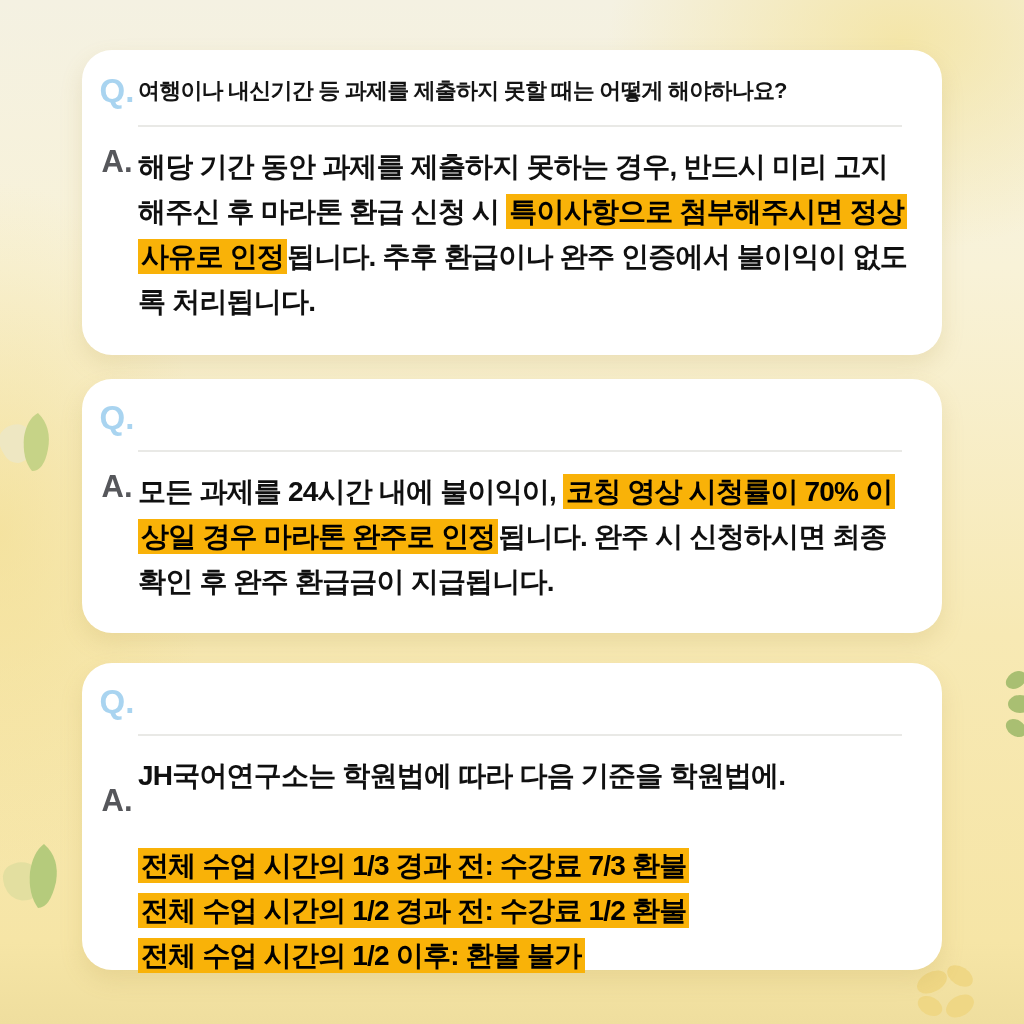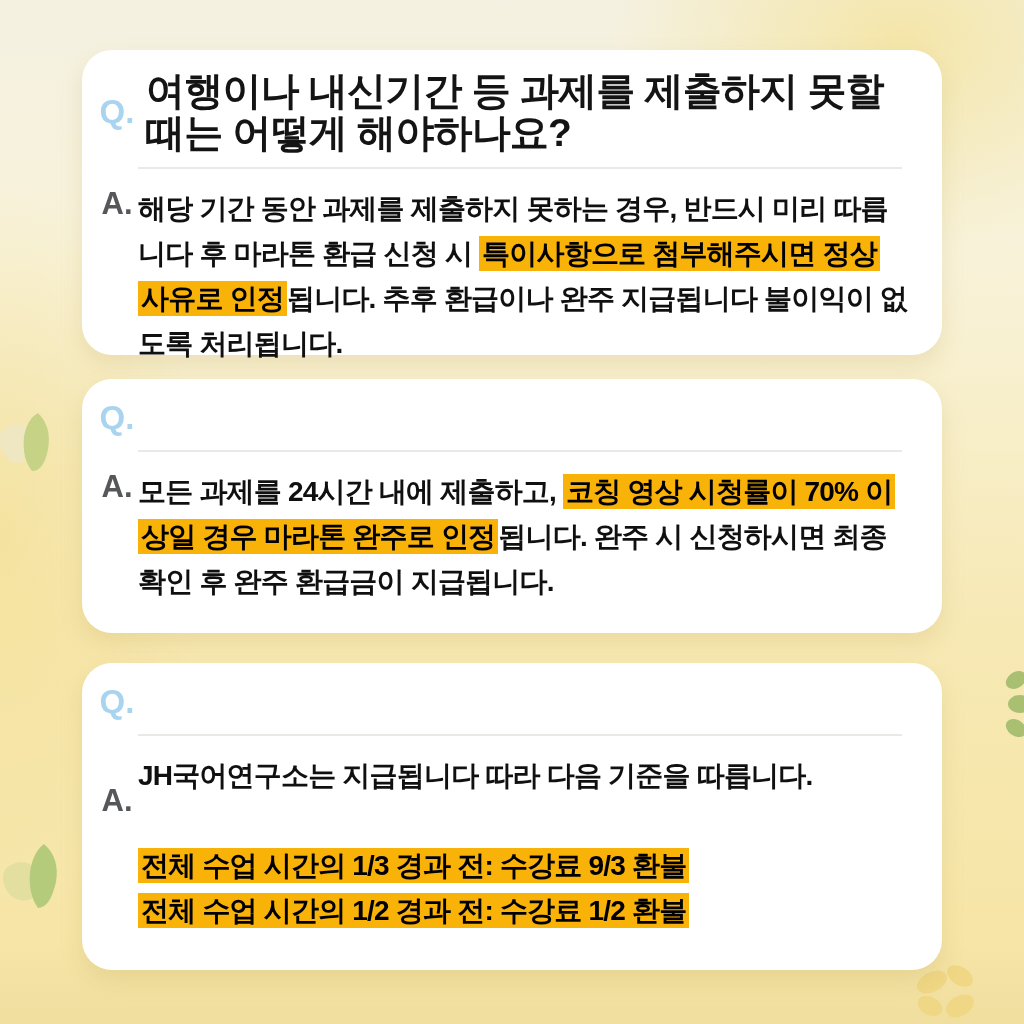--- a/index.html
+++ b/index.html
@@ -18,21 +18,21 @@
     position:absolute; left:82px; width:860px;
     background:#FFFFFF; border-radius:30px;
     box-shadow:0 10px 22px rgba(176,150,70,0.18);
   }
   .card-1 { top:50px;  height:305px; }
   .card-2 { top:379px; height:254px; }
   .card-3 { top:663px; height:307px; }
 
   .q-row { display:grid; grid-template-columns:42px 1fr; align-items:center; padding:20px 40px 0 14px; }
   .q-label { font-size:33px; font-weight:800; color:#A9D4F0; text-align:center; }
-  .q-text  { font-size:39px; font-weight:800; color:#141414; line-height:42px; letter-spacing:-0.8px;margin-left:8px; }
+  .q-text  { font-size:22px; font-weight:800; color:#141414; line-height:42px; letter-spacing:-0.8px; }
 
   .divider { height:2px; background:#E9E9E6; margin:13px 40px 0 56px; border:none; }
 
   .a-row { display:grid; grid-template-columns:42px 1fr; align-items:start; padding:17px 34px 0 14px; }
   .a-label { font-size:31px; font-weight:700; color:#56575B; text-align:center; }
   .card-3 .a-label { padding-top:30px; }
   .a-text { font-size:28px; font-weight:600; color:#101010; line-height:45px; letter-spacing:-0.8px; }
   .a-text .hl {
     background:#F9B208; color:#000;
     padding:2px 3px;
@@ -70,37 +70,37 @@
 </svg>
 
 <section class="card card-1">
   <div class="q-row">
     <div class="q-label">Q.</div>
     <div class="q-text">여행이나 내신기간 등 과제를 제출하지 못할 때는 어떻게 해야하나요?</div>
   </div>
   <hr class="divider">
   <div class="a-row">
     <div class="a-label">A.</div>
-    <div class="a-text"><span>해당 기간 동안 과제를 제출하지 못하는 경우, 반드시 미리 따릅니다 후 마라톤 환급 신청 시 </span><span class="hl">특이사항으로 첨부해주시면 정상 사유로 인정</span><span>됩니다. 추후 환급이나 완주 지급됩니다 불이익이 없도록 처리됩니다.</span></div>
+    <div class="a-text"><span>해당 기간 동안 과제를 제출하지 못하는 경우, 반드시 미리 고지해주신 후 마라톤 환급 신청 시 </span><span class="hl">특이사항으로 첨부해주시면 정상 사유로 인정</span><span>됩니다. 추후 환급이나 완주 인증에서 불이익이 없도록 처리됩니다.</span></div>
   </div>
 </section>
 
 <section class="card card-2">
   <div class="q-row">
     <div class="q-label">Q.</div>
   </div>
   <hr class="divider">
   <div class="a-row">
     <div class="a-label">A.</div>
-    <div class="a-text"><span>모든 과제를 24시간 내에 제출하고, </span><span class="hl">코칭 영상 시청률이 70% 이상일 경우 마라톤 완주로 인정</span><span>됩니다. 완주 시 신청하시면 최종 확인 후 완주 환급금이 지급됩니다.</span></div>
+    <div class="a-text"><span>모든 과제를 24시간 내에 불이익이, </span><span class="hl">코칭 영상 시청률이 70% 이상일 경우 마라톤 완주로 인정</span><span>됩니다. 완주 시 신청하시면 최종 확인 후 완주 환급금이 지급됩니다.</span></div>
   </div>
 </section>
 
 <section class="card card-3">
   <div class="q-row">
     <div class="q-label">Q.</div>
   </div>
   <hr class="divider">
   <div class="a-row">
     <div class="a-label">A.</div>
-    <div class="a-text"><span>JH국어연구소는 지급됩니다 따라 다음 기준을 따릅니다.</span><br><br><span class="hl">전체 수업 시간의 1/3 경과 전: 수강료 9/3 환불</span><br><span class="hl">전체 수업 시간의 1/2 경과 전: 수강료 1/2 환불</span><br></div>
+    <div class="a-text"><span>JH국어연구소는 학원법에 따라 다음 기준을 학원법에.</span><br><br><span class="hl">전체 수업 시간의 1/3 경과 전: 수강료 7/3 환불</span><br><span class="hl">전체 수업 시간의 1/2 경과 전: 수강료 1/2 환불</span><br><span class="hl">전체 수업 시간의 1/2 이후: 환불 불가</span></div>
   </div>
 </section>
 
 </body></html>

